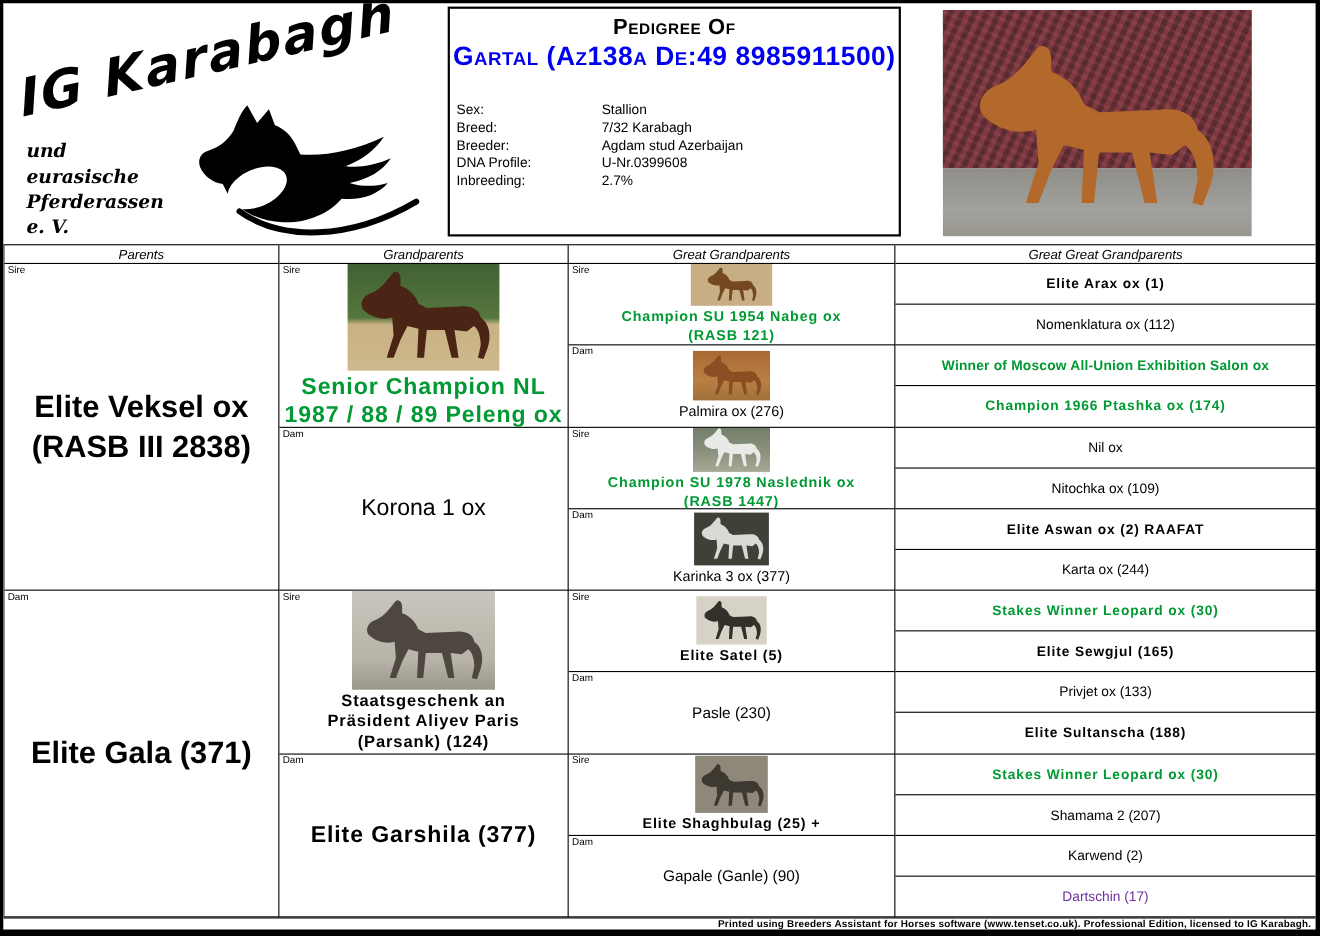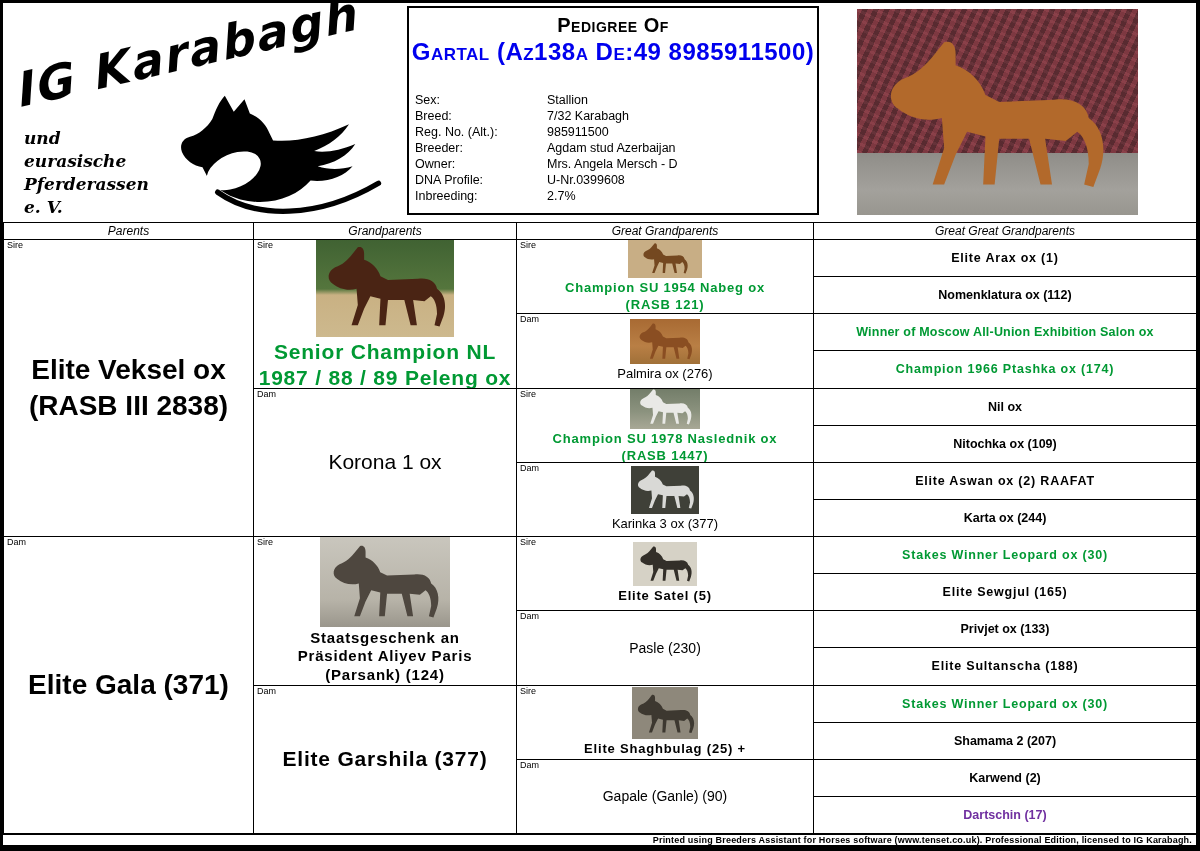--- a/index.html
+++ b/index.html
@@ -67,21 +67,21 @@
   }
   .hcell{display:flex;align-items:center;justify-content:center;
     font-style:italic;font-size:12px;}
   .cell{display:flex;flex-direction:column;align-items:center;justify-content:center;
     text-align:center;padding:1px 2px;}
   .rel{position:absolute;top:1px;left:3px;font-size:9px;line-height:9px;}
   .name{white-space:pre-line;}
   .parent-name{font-weight:bold;font-size:28px;line-height:1.3;}
   .gp-name{font-size:21px;line-height:1.25;}
   .ggp-name{font-size:13px;line-height:1.3;}
-  .gggp-name{font-size:12.5px;font-weight:bold;}
+  .gggp-name{font-size:12.5px;}
   .e-bold{font-weight:bold;letter-spacing:.8px;}
   .e-green{color:var(--green,#009933);font-weight:bold;letter-spacing:.8px;}
   .e-purple{color:var(--purple,#7030A0);}
   
   .ph{position:relative;overflow:hidden;flex:0 0 auto;margin-bottom:2px;}
   .ph svg{position:absolute;left:4%;bottom:3%;width:92%;height:88%;}
   .ph-peleng{width:138px;height:100px;background:linear-gradient(180deg,#3f6132 0%,#55763d 52%,#c9b183 58%,#cdb98e 100%);}
   .ph-peleng svg{fill:#4a2414;}
   .ph-staats{width:130px;height:90px;background:linear-gradient(180deg,#c9c6bd 0%,#b7b3a8 70%,#9a968c 100%);}
   .ph-staats svg{fill:#4e473f;}
@@ -143,30 +143,22 @@
     <div class="info-fields">
       <div class="info-row">
           <span class="info-label">Sex:</span>
           <span class="info-value">Stallion</span>
         </div>
       <div class="info-row">
           <span class="info-label">Breed:</span>
           <span class="info-value">7/32 Karabagh</span>
         </div>
       <div class="info-row">
-          <span class="info-label">Reg. No. (Alt.):</span>
-          <span class="info-value">985911500</span>
-        </div>
-      <div class="info-row">
           <span class="info-label">Breeder:</span>
           <span class="info-value">Agdam stud Azerbaijan</span>
-        </div>
-      <div class="info-row">
-          <span class="info-label">Owner:</span>
-          <span class="info-value">Mrs. Angela Mersch - D</span>
         </div>
       <div class="info-row">
           <span class="info-label">DNA Profile:</span>
           <span class="info-value">U-Nr.0399608</span>
         </div>
       <div class="info-row">
           <span class="info-label">Inbreeding:</span>
           <span class="info-value">2.7%</span>
         </div>
     </div>

